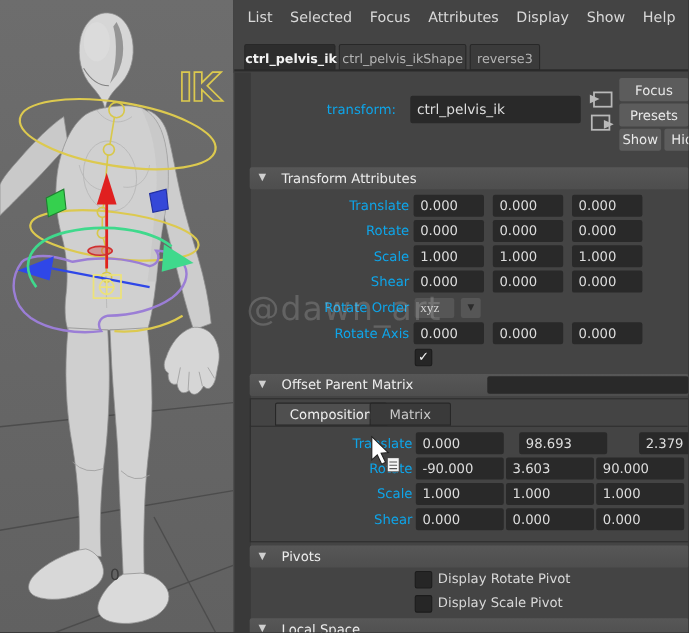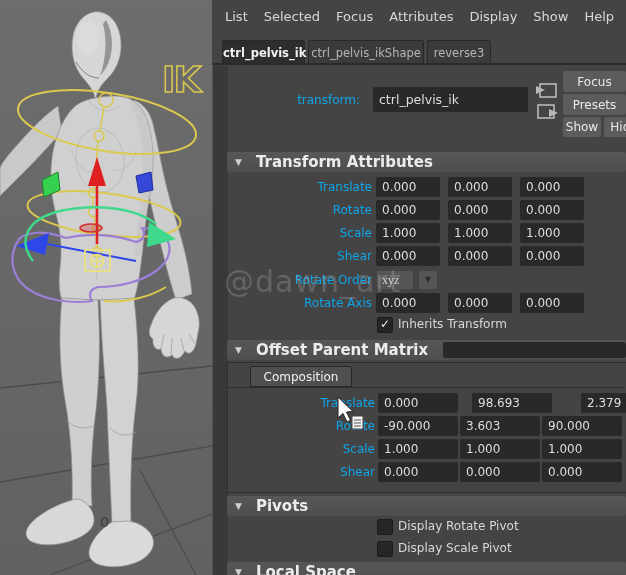--- a/index.html
+++ b/index.html
@@ -17,21 +17,21 @@
        font-size:11.5px;border:1px solid #282828;box-sizing:border-box;border-radius:2px 2px 0 0;}
   .tab.active{background:#2d2d2d;color:#f2f2f2;font-weight:bold;}
   .tab.inactive{background:#3b3b3b;color:#b5b5b5;}
   #tab-underline{position:absolute;left:213px;top:63px;width:413px;height:2px;background:#2a2a2a;}
   .lbl{color:#0ea5e9;font-size:12px;text-align:right;line-height:20px;}
   .field{position:absolute;background:#292929;border:none;border-radius:2px;color:#dedede;
          font-size:12px;font-family:"DejaVu Sans",sans-serif;padding:0 0 0 6px;box-sizing:border-box;height:20px;}
   .section-header{position:absolute;left:227px;width:399px;height:20px;display:flex;align-items:center;
          background:linear-gradient(#575757,#4e4e4e);border-radius:2px;}
   .section-header .tri{margin-left:8px;font-size:9px;color:#cfcfcf;}
-  .section-header .stitle{margin-left:14px;font-weight:bold;font-size:15px;color:#ececec;}
+  .section-header .stitle{margin-left:14px;font-weight:normal;font-size:12px;color:#ececec;}
   .btn{position:absolute;background:#5c5c5c;border-radius:2px;color:#e9e9e9;font-size:12px;
        display:flex;align-items:center;justify-content:center;cursor:default;}
   .cb{position:absolute;width:14px;height:14px;background:#262626;border:1px solid #1c1c1c;
       border-radius:2px;color:#f2f2f2;font-size:12px;line-height:13px;text-align:center;}
   .cb-label{position:absolute;color:#d8d8d8;font-size:12px;line-height:16px;}
   .sub-tab{position:absolute;top:366px;height:21px;line-height:21px;text-align:center;font-size:12px;
            border:1px solid #272727;box-sizing:border-box;border-radius:2px 2px 0 0;}
   .sub-tab.active{background:#4f4f4f;color:#f0f0f0;}
   .sub-tab.inactive{background:#3a3a3a;color:#c8c8c8;}
   #opm-frame{position:absolute;left:227px;top:362px;width:398px;height:129px;border:1px solid #2e2e2e;}
@@ -194,30 +194,30 @@
   <div class="abs lbl" style="left:227px;top:271px;width:145px;line-height:18px;">Rotate Order</div>
   <div class="ddl" style="left:377px;top:271px;width:36px;padding-left:5px;font-family:Liberation Serif, serif;">xyz</div>
   <div class="ddl" style="left:419px;top:271px;width:18px;text-align:center;color:#2b2b2b;font-size:8px;">▼</div>
 
   <div class="abs lbl" style="left:227px;top:293px;width:145px;">Rotate Axis</div>
   <input class="field" style="left: 376px; top: 293px; width: 64px;" readonly="" value="0.000">
   <input class="field" style="left: 448px; top: 293px; width: 64px;" readonly="" value="0.000">
   <input class="field" style="left: 520px; top: 293px; width: 64px;" readonly="" value="0.000">
 
   <div class="cb" style="left:377px;top:317px;">✓</div>
-  <div class="cb-label" style="left:398px;top:316px;">Inherits Transform</div>
 
   <div class="section-header" style="top:340px;">
     <span class="tri">▼</span>
     <span class="stitle">Offset Parent Matrix</span>
   </div>
   <div class="abs" style="left:443px;top:342px;width:183px;height:16px;background:#292929;border-radius:2px;"></div>
 
   <div id="opm-frame"></div>
   <div class="sub-tab active" style="left:250px;width:102px;">Composition</div>
+  <div class="sub-tab inactive" style="left:336px;width:74px;">Matrix</div>
   <div class="abs" style="left:227px;top:387px;width:398px;height:1px;background:#2e2e2e;"></div>
 
   <div class="abs lbl" style="left:227px;top:393px;width:148px;">Translate</div>
   <input class="field" style="left: 378px; top: 393px; width: 80px;" readonly="" value="0.000">
   <input class="field" style="left: 472px; top: 393px; width: 80px;" readonly="" value="98.693">
   <input class="field" style="left: 542px; top: 393px; width: 80px; margin-left: 39px;" readonly="" value="2.379">
 
   <div class="abs lbl" style="left:227px;top:416px;width:148px;">Rotate</div>
   <input class="field" style="left: 378px; top: 416px; width: 80px;" readonly="" value="-90.000">
   <input class="field" style="left: 460px; top: 416px; width: 80px;" readonly="" value="3.603">

